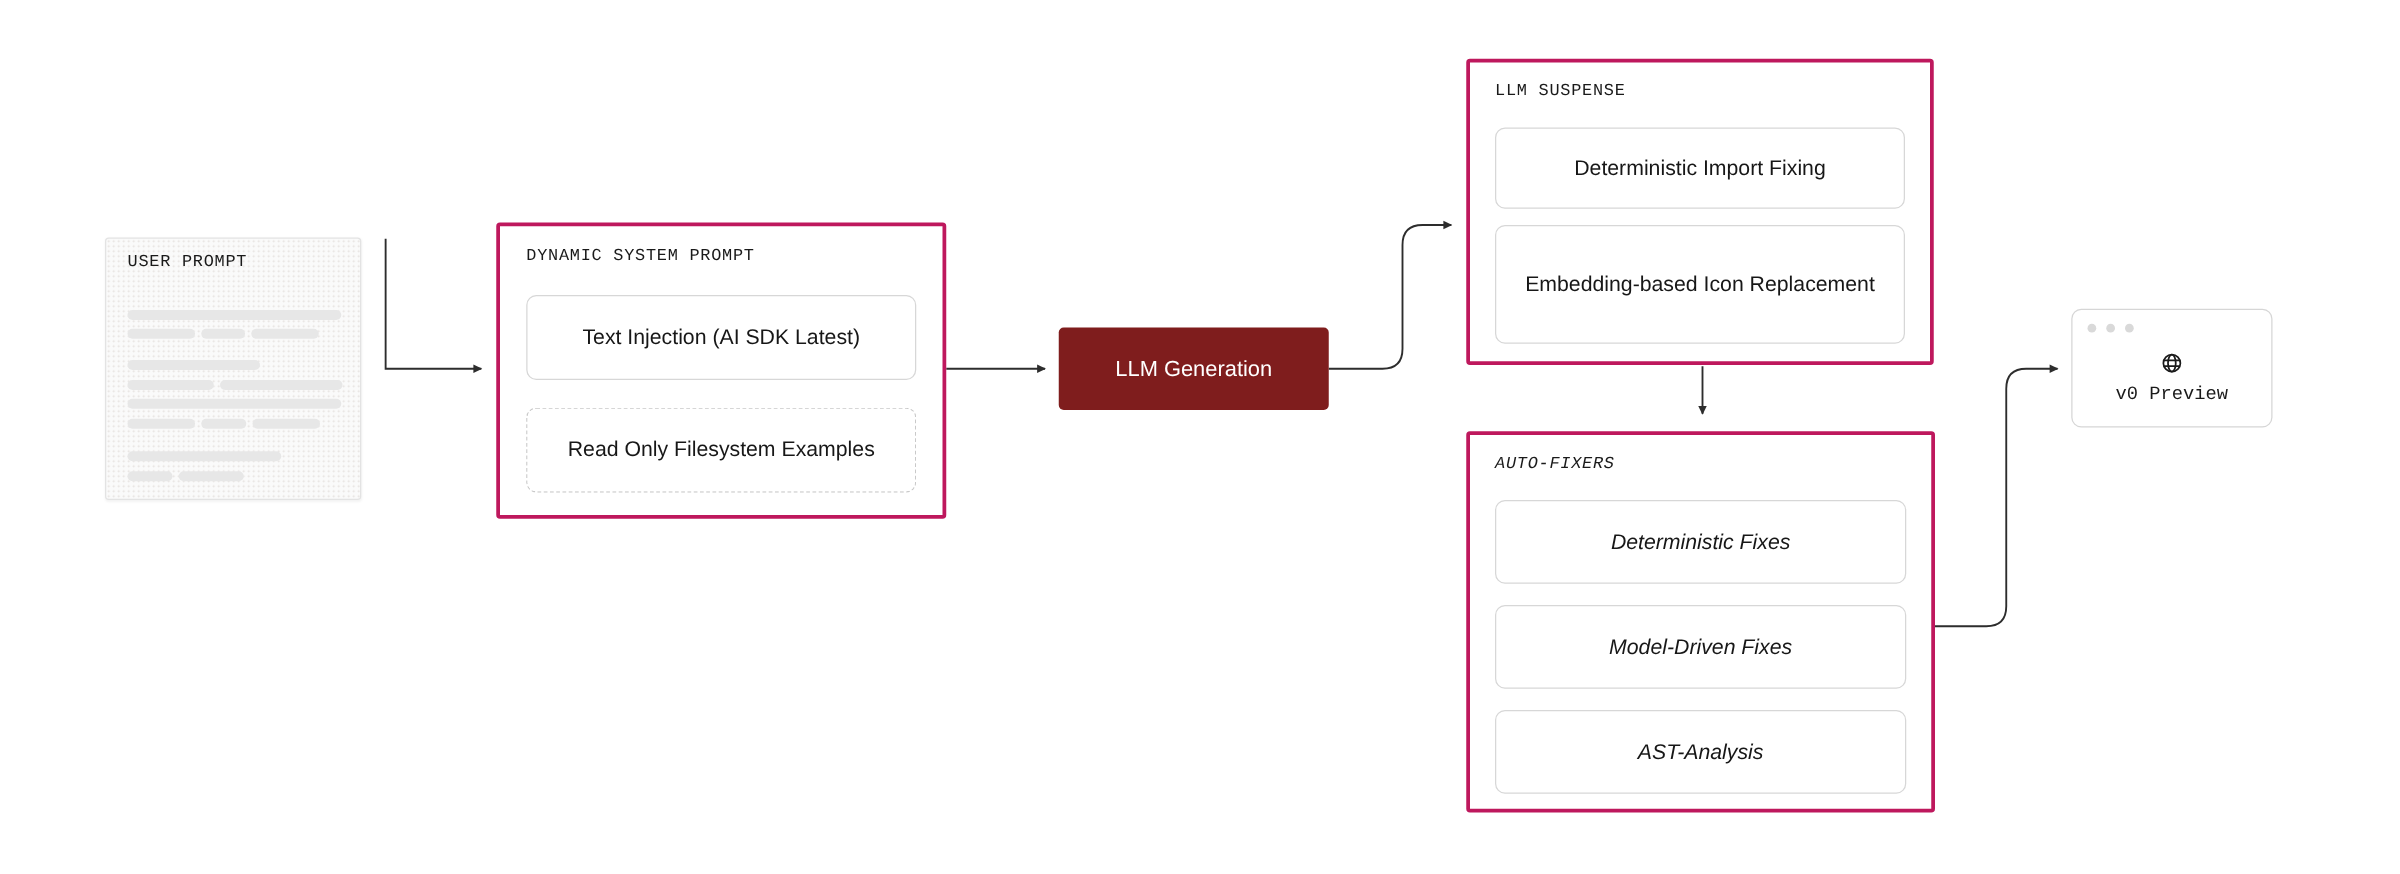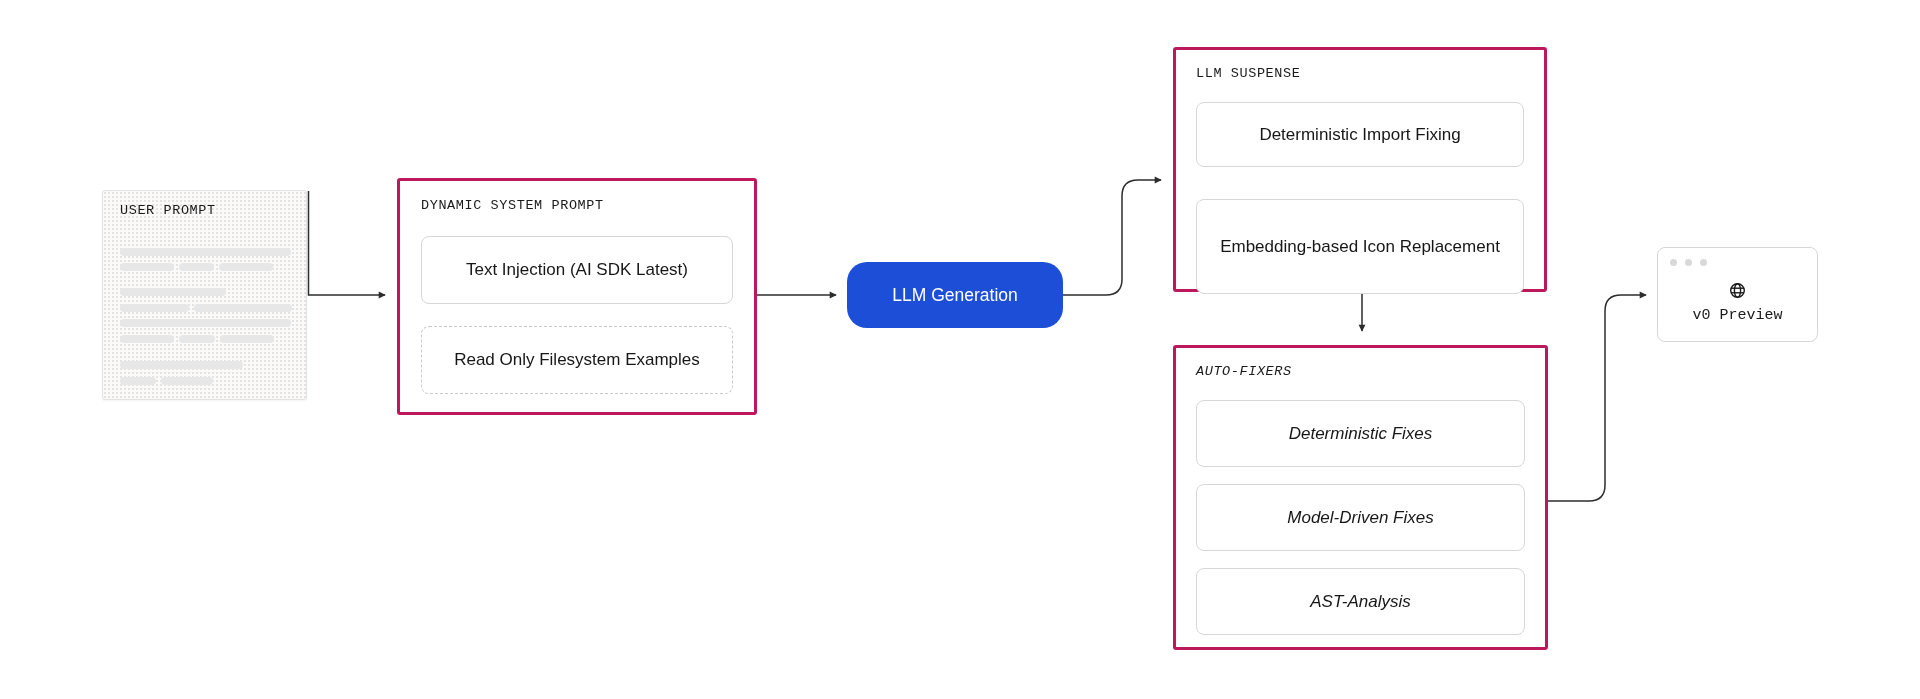--- a/index.html
+++ b/index.html
@@ -10,21 +10,21 @@
   }
   .connectors { position:absolute; left:0; top:0; width:1920px; height:699px; pointer-events:none; }
 
   .mono-title {
     font-family:"Liberation Mono","DejaVu Sans Mono",monospace;
     font-size:13.5px; font-weight:500; letter-spacing:0.6px; color:#1a1a1a; white-space:nowrap;
   }
 
   
   .user-card {
-    position:absolute; left:102px; top:190px; width:205px; height:210px;
+    position:absolute; left:84px; top:190px; width:205px; height:210px;
     background:#fafafa;
     background-image:radial-gradient(rgba(175,160,150,0.28) 0.7px, transparent 0.9px);
     background-size:4px 4px;
     border:1px solid #e3e3e3; border-radius:3px;
     padding:12px 17px; box-shadow:0 1px 2px rgba(0,0,0,0.05);
   }
   .user-card .mono-title { margin-bottom:30px; }
   .skel-row { display:flex; gap:5px; }
   .skel-bar { height:8px; border-radius:4px; background:#e7e7e7; flex:0 0 auto; }
 
@@ -40,31 +40,31 @@
     font-size:17px; line-height:1.6; color:#171717; padding:0 14px;
   }
   .node.dashed { border:1px dashed #c9c9c9; }
 
   .group.dynamic { left:397px; top:178px; width:360px; height:237px; padding:17px 21px; }
   .group.dynamic .mono-title { margin-bottom:23px; }
   .group.dynamic .node { height:68px; }
   .group.dynamic .node + .node { margin-top:22px; }
 
   .group.suspense { left:1173px; top:47px; width:374px; height:245px; }
-  .group.suspense .node-1 { height:65px; margin-bottom:32px; }
+  .group.suspense .node-1 { height:65px; margin-bottom:13px; }
   .group.suspense .node-2 { height:95px;text-align:right; }
 
   .group.fixers { left:1173px; top:345px; width:375px; height:305px;font-style:italic; }
   .group.fixers .node { height:67px; }
   .group.fixers .node + .node { margin-top:17px; }
 
   
   .primary-node {
     position:absolute; left:847px; top:262px; width:216px; height:66px;
-    background:#1d4ed8; border-radius:20px; color:#ffffff;
+    background:#7f1d1d; border-radius:4px; color:#ffffff;
     display:flex; align-items:center; justify-content:center; font-size:17.5px;
   }
 
   
   .preview-card {
     position:absolute; left:1657px; top:247px; width:161px; height:95px;
     background:#ffffff; border:1px solid #d6d6d6; border-radius:8px; padding:11px 12px;
   }
   .window-dots { display:flex; gap:8px; }
   .window-dots .dot { width:7px; height:7px; border-radius:50%; background:#d9d9d9; }

